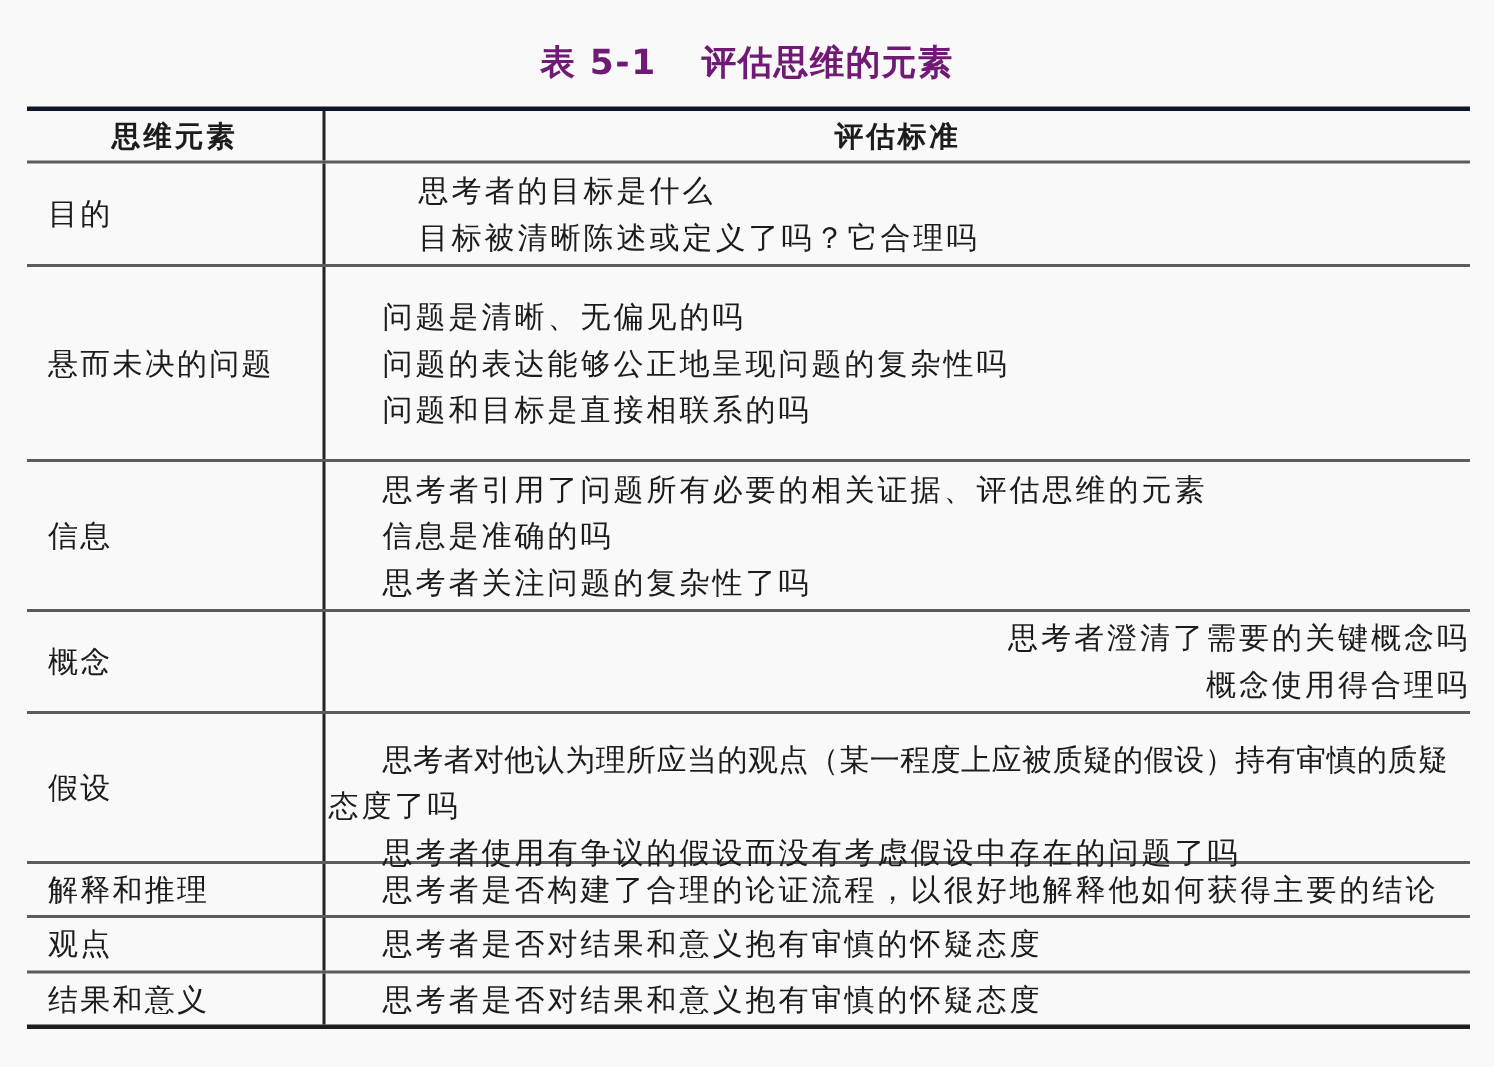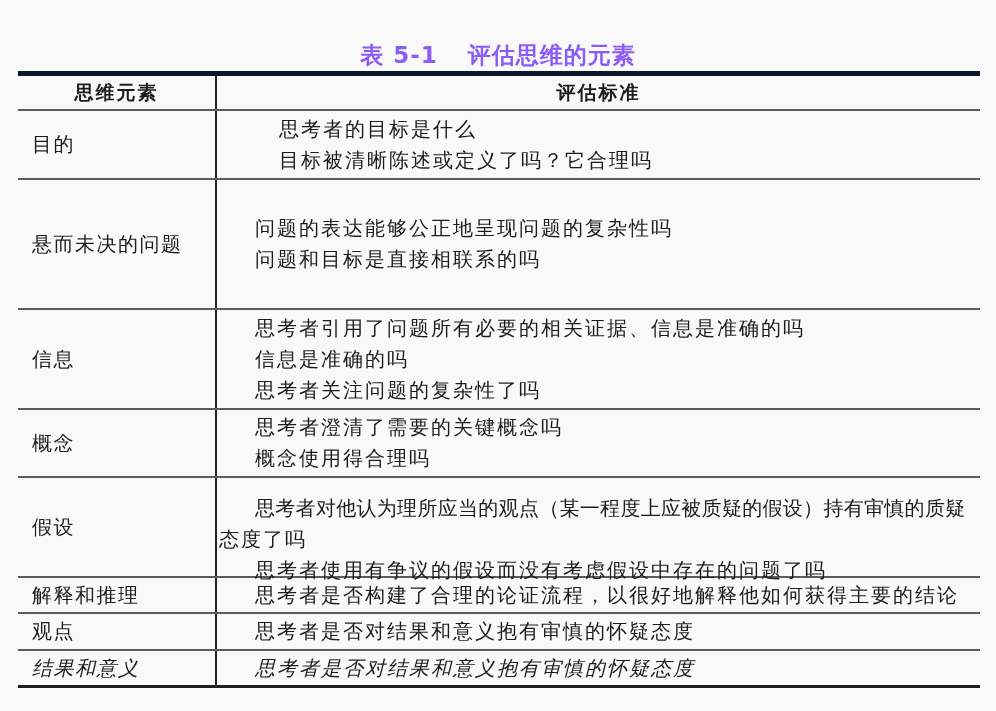--- a/index.html
+++ b/index.html
@@ -10,45 +10,45 @@
     body {
       width: 996px;
       height: 711px;
       position: relative;
       overflow: hidden;
       font-family: "DejaVu Sans", "Liberation Sans", sans-serif;
       color: #1c1c1c;
     }
     .title {
       position: absolute;
-      top: 41px;
+      top: 28px;
       left: 0;
       width: 996px;
       text-align: center;
       font-size: 23px;
       font-weight: bold;
       line-height: 28px;
       letter-spacing: 1px;
-      color: #8b5cf6;
+      color: #701a75;
     }
     .title .num { margin-right: 30px; }
     .table {
       position: absolute;
       left: 18px;
       top: 71px;
       width: 962px;
-      border-top: 5px solid #0f172a;
+      border-top: 3px solid #0f172a;
       border-bottom: 3px solid #1e1e1e;
     }
     .row {
       display: flex;
       border-bottom: 2px solid #5c5c5c;
       box-sizing: content-box;
     }
-    .row.last { border-bottom: none; font-style: italic; }
+    .row.last { border-bottom: none; }
     .cell-left {
       width: 199px;
       flex: 0 0 199px;
       border-right: 2px solid #222;
       display: flex;
       align-items: center;
       padding-left: 14px;
       box-sizing: border-box;
       font-size: 20px;
       letter-spacing: 1.5px;
@@ -77,21 +77,21 @@
       padding-left: 0;
       font-weight: bold;
       font-size: 19px;
       letter-spacing: 2px;
     }
     .header .cell-right { align-items: center; flex-direction: row; text-align: right; }
     .h-header { height: 33px; }
     .h-r0 { height: 67px; gap: 24px; }
     .h-r1 { height: 128px; }
     .h-r2 { height: 98px; }
-    .h-r3 { height: 66px; }
+    .h-r3 { height: 66px; text-align: right; }
     .h-r4 { height: 98px; }
     .h-r5 { height: 34px; }
     .h-r6 { height: 35px; }
     .h-r7 { height: 34px; }
   </style>
 </head>
 <body>
 
 <div class="title">
   <span class="num">表 5-1</span><span>评估思维的元素</span>
@@ -108,29 +108,30 @@
     <div class="cell-left">目的</div>
     <div class="cell-right">
       <div class="line">思考者的目标是什么</div>
       <div class="line">目标被清晰陈述或定义了吗？它合理吗</div>
     </div>
   </div>
 
   <div class="row h-r1">
     <div class="cell-left">悬而未决的问题</div>
     <div class="cell-right">
+      <div class="line">问题是清晰、无偏见的吗</div>
       <div class="line">问题的表达能够公正地呈现问题的复杂性吗</div>
       <div class="line">问题和目标是直接相联系的吗</div>
     </div>
   </div>
 
   <div class="row h-r2">
     <div class="cell-left">信息</div>
     <div class="cell-right">
-      <div class="line">思考者引用了问题所有必要的相关证据、信息是准确的吗</div>
+      <div class="line">思考者引用了问题所有必要的相关证据、评估思维的元素</div>
       <div class="line">信息是准确的吗</div>
       <div class="line">思考者关注问题的复杂性了吗</div>
     </div>
   </div>
 
   <div class="row h-r3">
     <div class="cell-left">概念</div>
     <div class="cell-right">
       <div class="line">思考者澄清了需要的关键概念吗</div>
       <div class="line">概念使用得合理吗</div>

